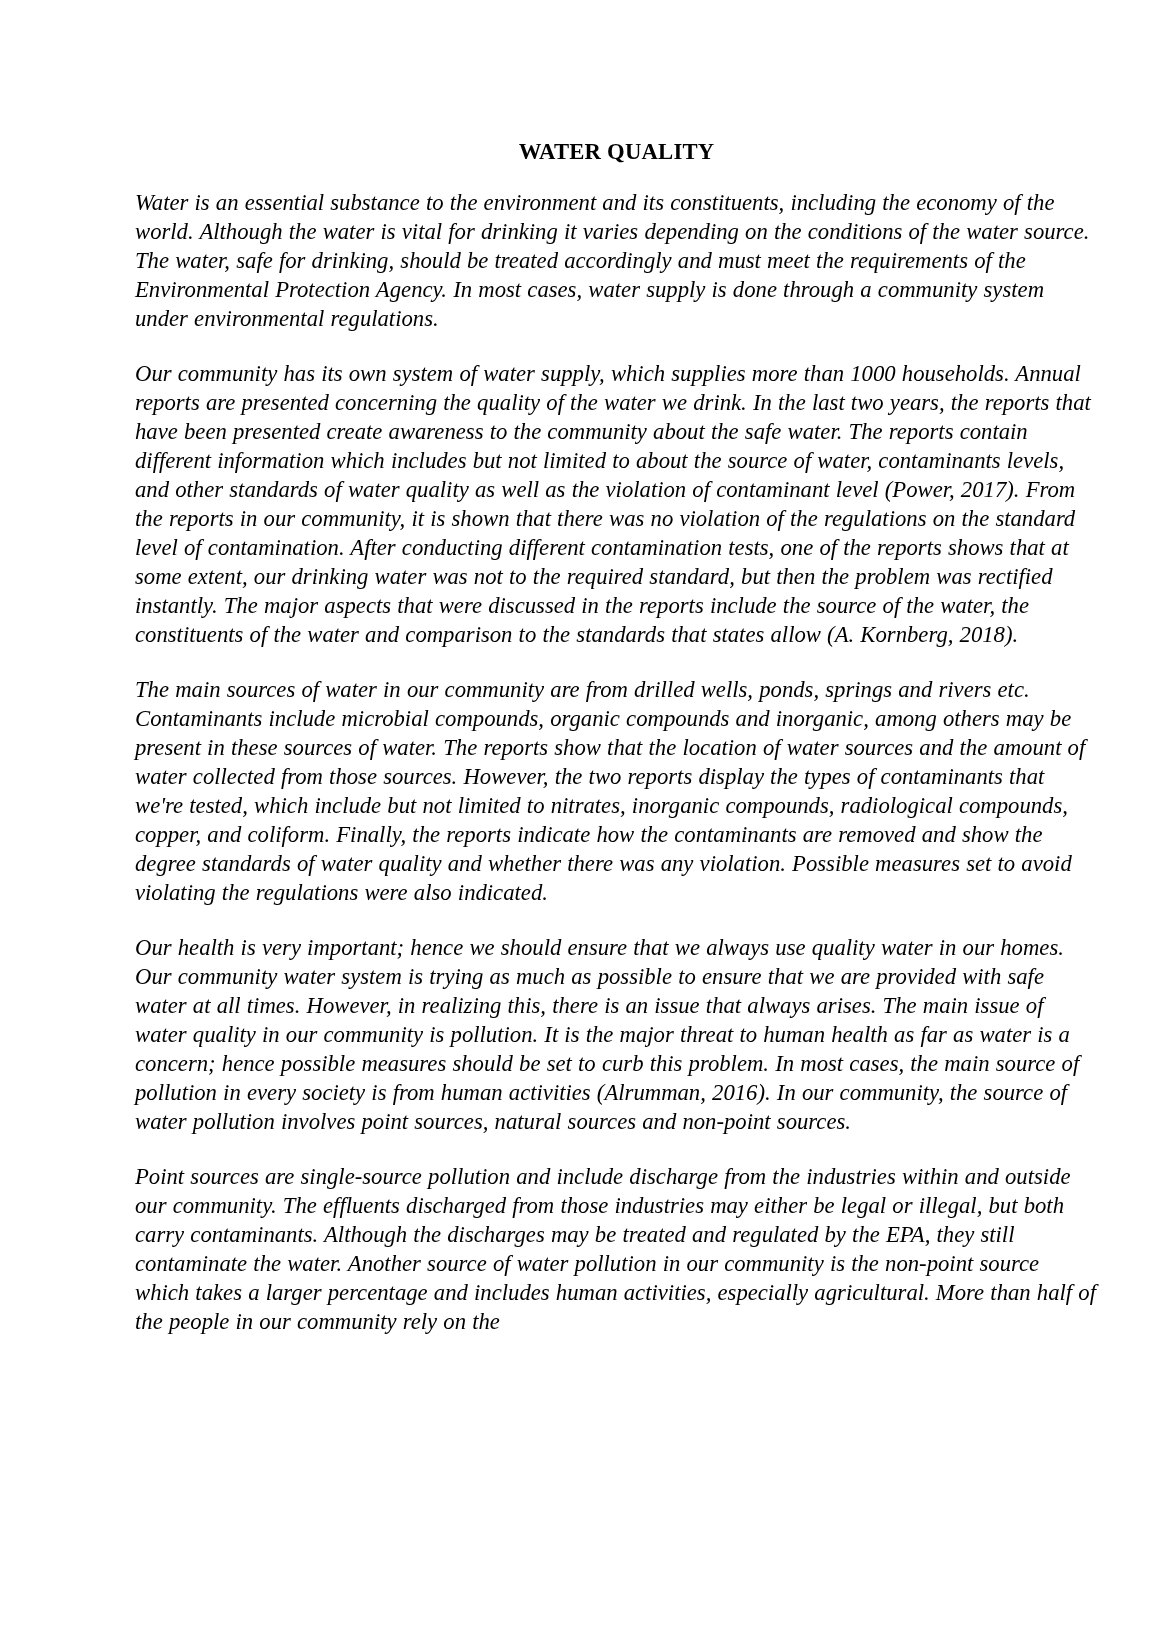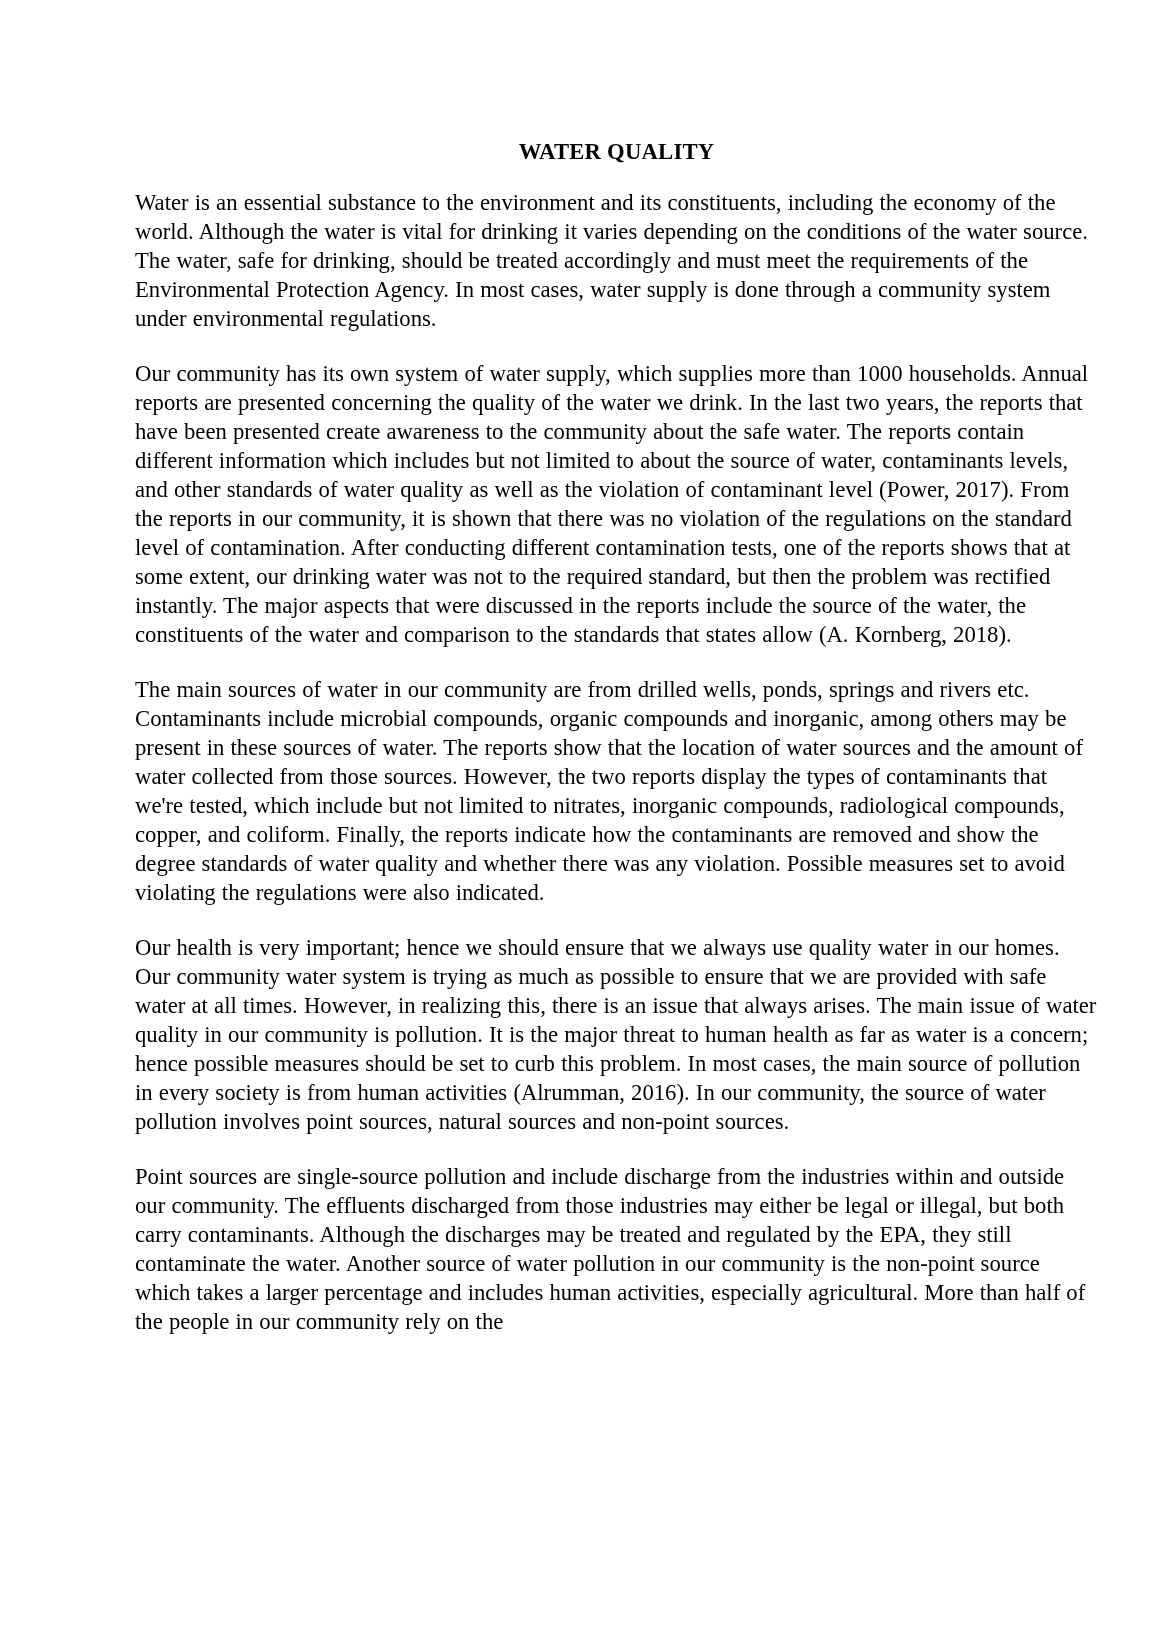--- a/index.html
+++ b/index.html
@@ -25,20 +25,21 @@
     font-size: 22.7px;
     line-height: 29px;
     font-weight: bold;
     text-align: center;
     margin: 0 0 22px 0;
     letter-spacing: 0.2px;
   }
   .doc-body p {
     margin: 0 0 26px 0;
     word-spacing: 0.5px;
+    font-style: italic;
   }
 </style>
 </head>
 <body>
 
 <div class="page">
   <h1 class="doc-title">WATER QUALITY</h1>
   <div class="doc-body" id="doc-body">
       <p>Water is an essential substance to the environment and its constituents, including the economy of the world. Although the water is vital for drinking it varies depending on the conditions of the water source. The water, safe for drinking, should be treated accordingly and must meet the requirements of the Environmental Protection Agency. In most cases, water supply is done through a community system under environmental regulations.</p>
       <p>Our community has its own system of water supply, which supplies more than 1000 households. Annual reports are presented concerning the quality of the water we drink. In the last two years, the reports that have been presented create awareness to the community about the safe water. The reports contain different information which includes but not limited to about the source of water, contaminants levels, and other standards of water quality as well as the violation of contaminant level (Power, 2017). From the reports in our community, it is shown that there was no violation of the regulations on the standard level of contamination. After conducting different contamination tests, one of the reports shows that at some extent, our drinking water was not to the required standard, but then the problem was rectified instantly. The major aspects that were discussed in the reports include the source of the water, the constituents of the water and comparison to the standards that states allow (A. Kornberg, 2018).</p>

